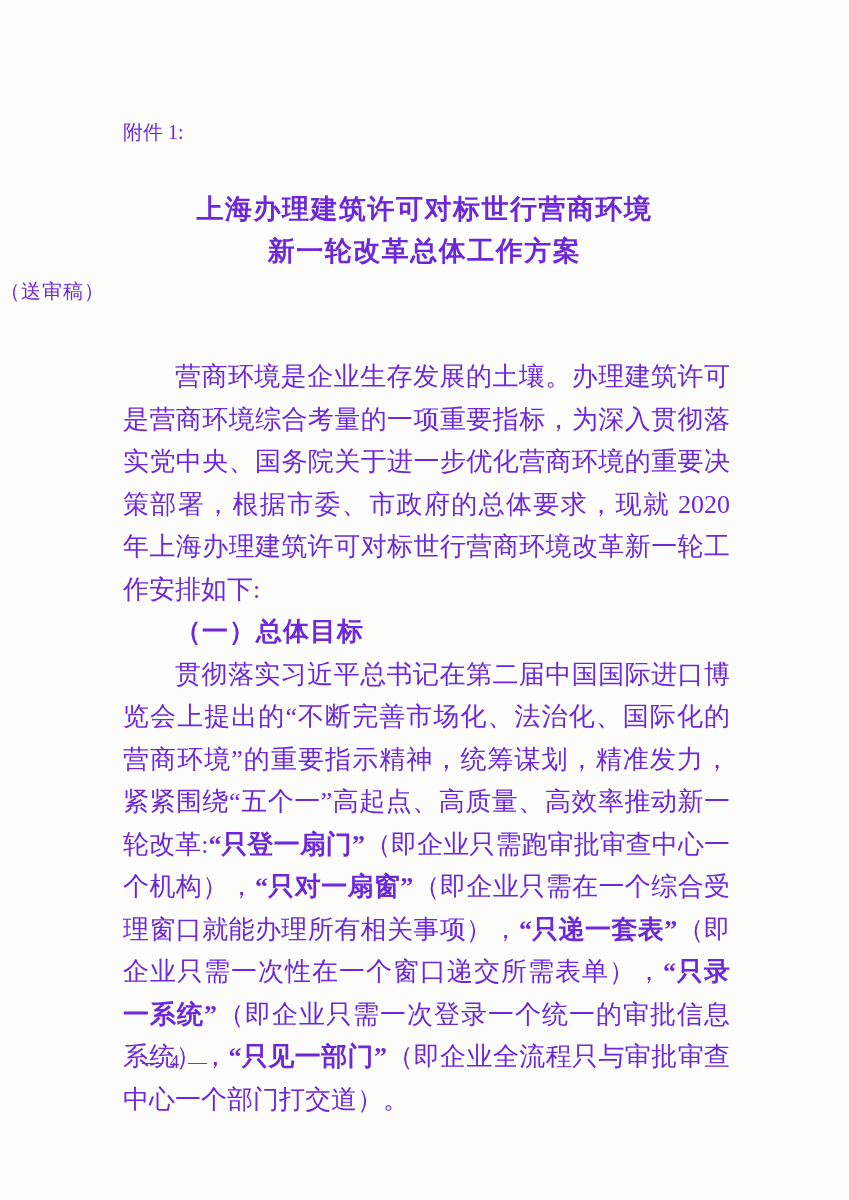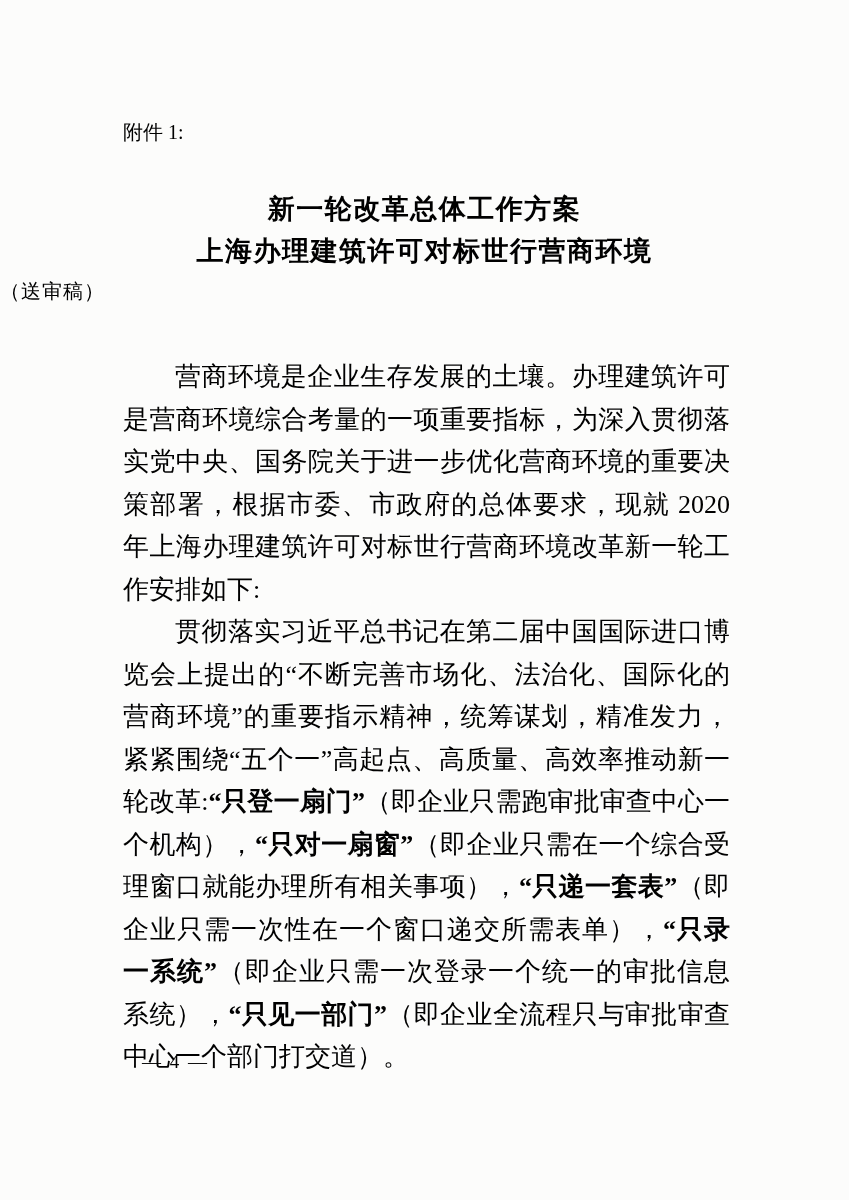--- a/index.html
+++ b/index.html
@@ -7,21 +7,21 @@
     padding: 0;
     background: #ffffff;
   }
   .page {
     position: relative;
     width: 849px;
     height: 1200px;
     background: #fcfcfb;
     overflow: hidden;
     font-family: "Liberation Serif", "DejaVu Serif", serif;
-    color: #000000;
+    color: #6d28d9;
   }
   .attachment {
     position: absolute;
     left: 123px;
     top: 120px;
     font-size: 20px;
     line-height: 24px;
     white-space: nowrap;
   }
   .title-block {
@@ -86,31 +86,32 @@
   }
 </style>
 </head>
 <body>
 
 <div class="page">
 
   <div class="attachment">附件 1:</div>
 
   <div class="title-block">
+    <div>上海办理建筑许可对标世行营商环境</div>
     <div>新一轮改革总体工作方案</div>
-    <div>上海办理建筑许可对标世行营商环境</div>
   </div>
 
   <div class="subtitle">（送审稿）</div>
 
   <div class="bodytext">
 
     <p>营商环境是企业生存发展的土壤。办理建筑许可是营商环境综合考量的一项重要指标，为深入贯彻落实党中央、国务院关于进一步优化营商环境的重要决策部署，根据市委、市政府的总体要求，现就 2020 年上海办理建筑许可对标世行营商环境改革新一轮工作安排如下:</p>
 
 
+    <h3 class="subsection-heading">（一）总体目标</h3>
 
     <p><span>贯彻落实习近平总书记在第二届中国国际进口博览会上提出的“不断完善市场化、法治化、国际化的营商环境”的重要指示精神，统筹谋划，精准发力，紧紧围绕“五个一”高起点、高质量、高效率推动新一轮改革:</span><span class="b">“只登一扇门”</span><span>（即企业只需跑审批审查中心一个机构），</span><span class="b">“只对一扇窗”</span><span>（即企业只需在一个综合受理窗口就能办理所有相关事项），</span><span class="b">“只递一套表”</span><span>（即企业只需一次性在一个窗口递交所需表单），</span><span class="b">“只录一系统”</span><span>（即企业只需一次登录一个统一的审批信息系统），</span><span class="b">“只见一部门”</span><span>（即企业全流程只与审批审查中心一个部门打交道）。</span></p>
 
   </div>
 
   <div class="pageno">— 4 —</div>
 
 </div>
 
 </body></html>

